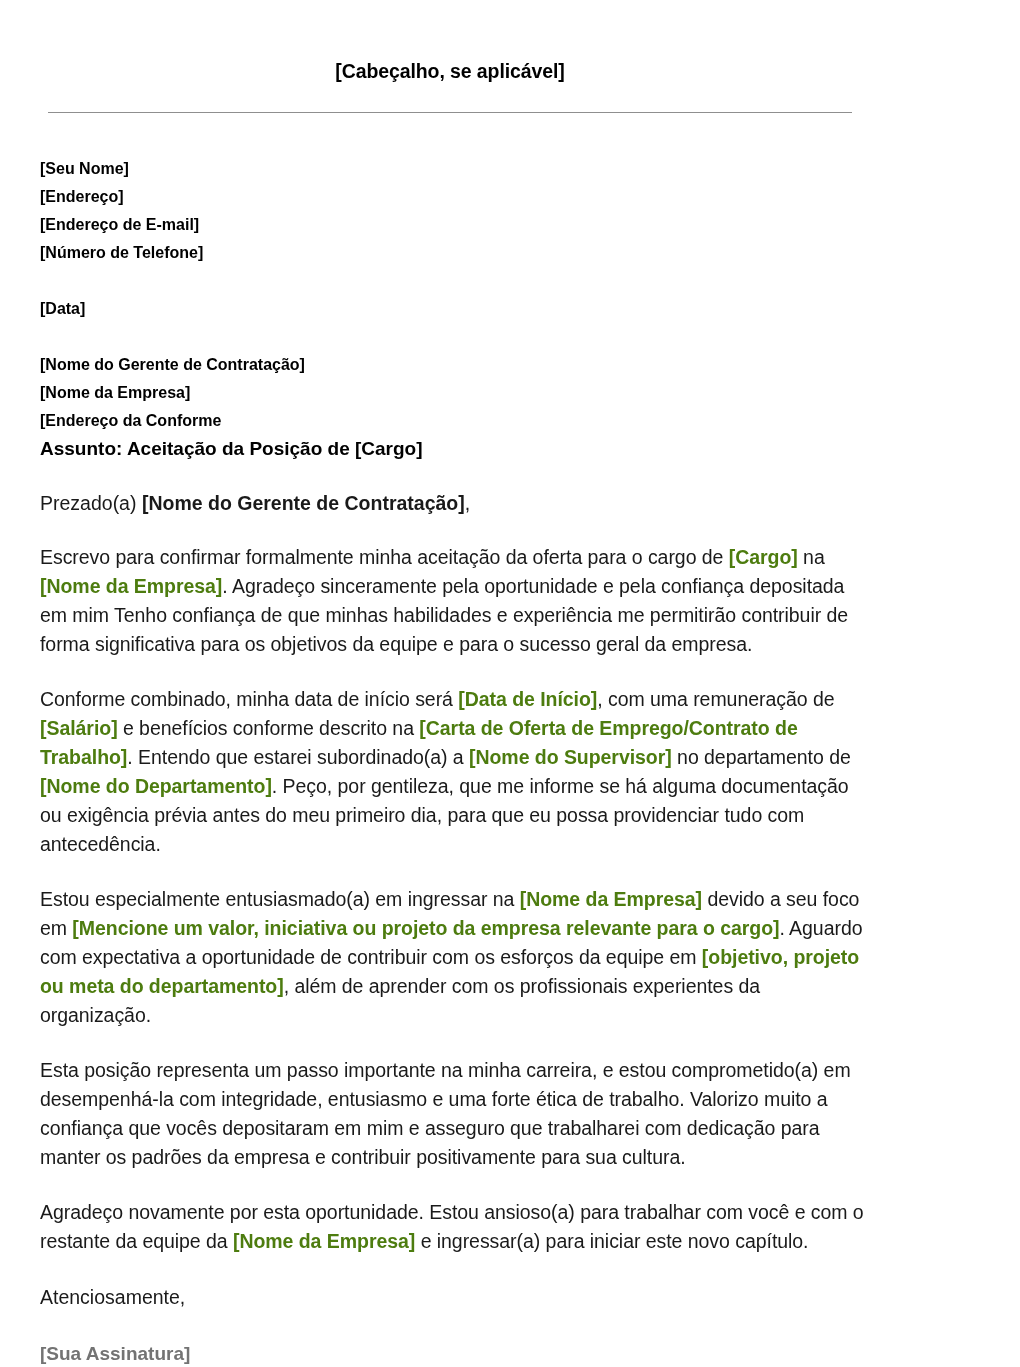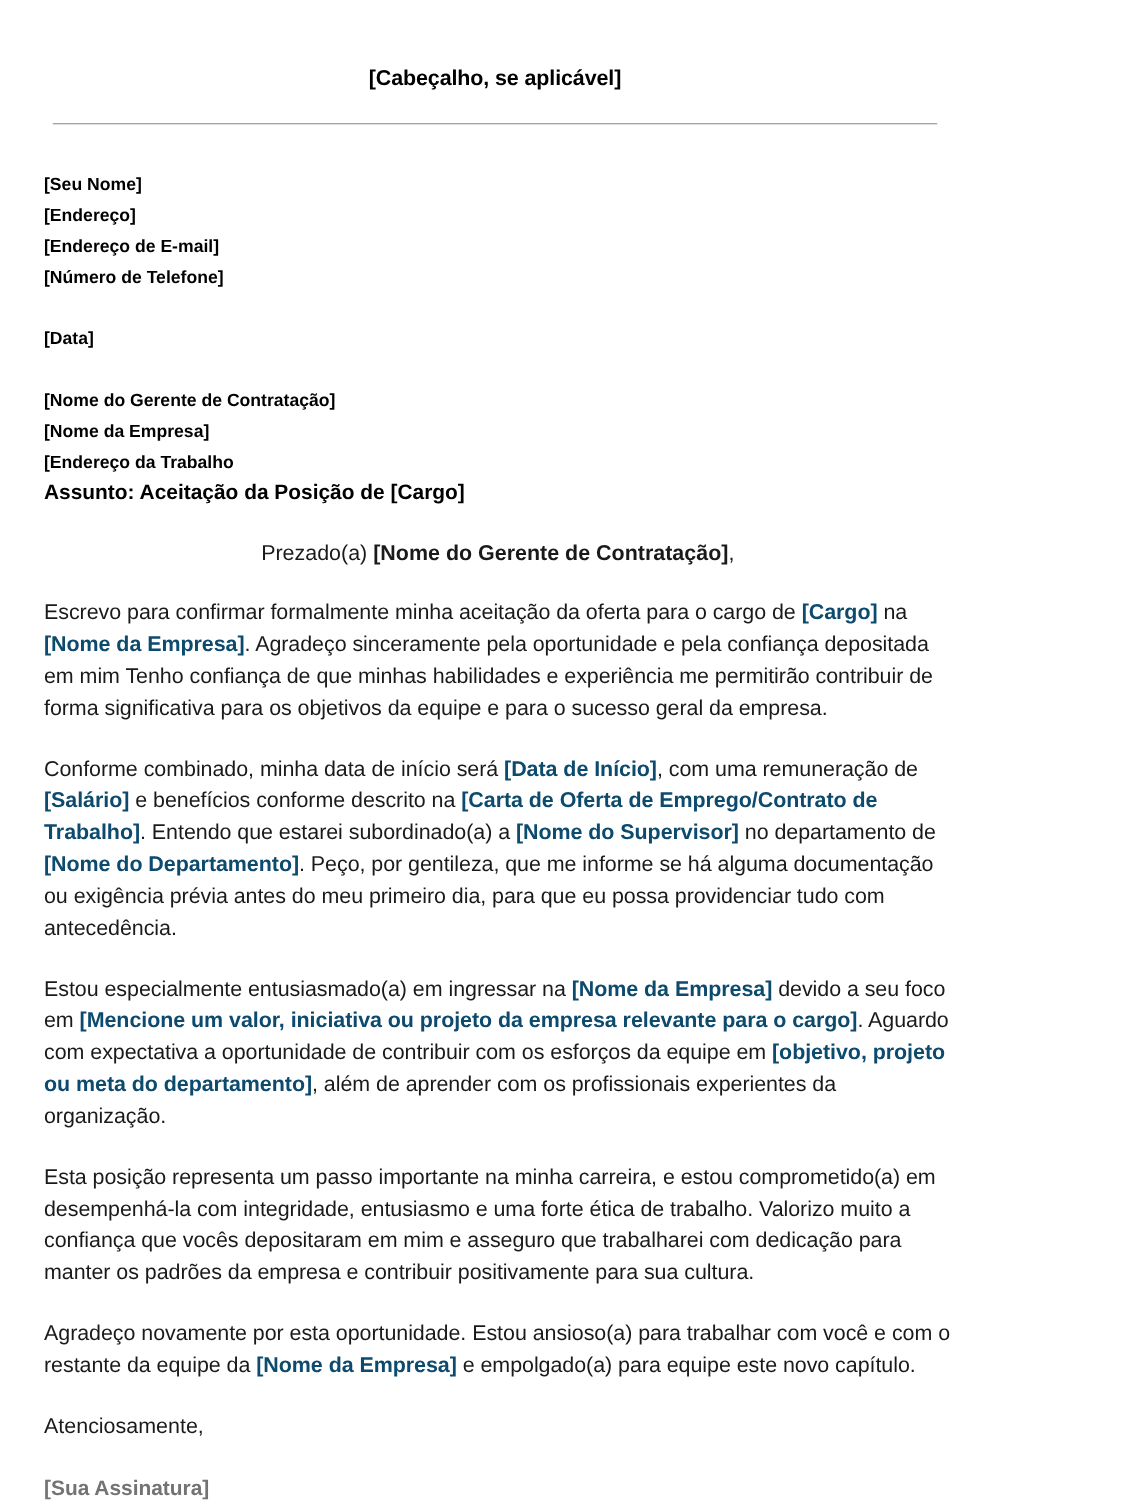--- a/index.html
+++ b/index.html
@@ -71,34 +71,33 @@
     font-size: 19px;
     line-height: 28px;
     font-weight: bold;
     color: #000000;
   }
   .salutation {
     margin-top: 26px;
     font-size: 19.5px;
     line-height: 28px;
     color: #1a1a1a;
-    text-align: center;
   }
   p.para {
     margin: 0;
     margin-top: 26px;
     font-size: 19.5px;
     line-height: 29px;
     color: #1a1a1a;
     text-align: left;
     letter-spacing: -0.05px;
   }
   p.para b {
     font-weight: bold;
-    color: #0c4a6e;
+    color: #4d7c0f;
   }
   .closing {
     margin-top: 27px;
     font-size: 19.5px;
     line-height: 29px;
     color: #1a1a1a;
   }
   .signature {
     margin-top: 28px;
     font-size: 19px;
@@ -125,32 +124,32 @@
       <span class="line bold">[Número de Telefone]</span>
     </div>
 
     <div class="block date">
       <span class="line bold">[Data]</span>
     </div>
 
     <div class="block recipient">
       <span class="line bold">[Nome do Gerente de Contratação]</span>
       <span class="line bold">[Nome da Empresa]</span>
-      <span class="line bold">[Endereço da Trabalho</span>
+      <span class="line bold">[Endereço da Conforme</span>
     </div>
 
     <div class="subject">Assunto: Aceitação da Posição de [Cargo]</div>
 
     <div class="salutation"><span>Prezado(a) </span><b>[Nome do Gerente de Contratação]</b><span>,</span></div>
 
     <p class="para"><span>Escrevo para confirmar formalmente minha aceitação da oferta para o cargo de </span><b>[Cargo]</b><span> na </span><b>[Nome da Empresa]</b><span>. Agradeço sinceramente pela oportunidade e pela confiança depositada em mim Tenho confiança de que minhas habilidades e experiência me permitirão contribuir de forma significativa para os objetivos da equipe e para o sucesso geral da empresa.</span></p>
     <p class="para"><span>Conforme combinado, minha data de início será </span><b>[Data de Início]</b><span>, com uma remuneração de </span><b>[Salário]</b><span> e benefícios conforme descrito na </span><b>[Carta de Oferta de Emprego/Contrato de Trabalho]</b><span>. Entendo que estarei subordinado(a) a </span><b>[Nome do Supervisor]</b><span> no departamento de </span><b>[Nome do Departamento]</b><span>. Peço, por gentileza, que me informe se há alguma documentação ou exigência prévia antes do meu primeiro dia, para que eu possa providenciar tudo com antecedência.</span></p>
     <p class="para"><span>Estou especialmente entusiasmado(a) em ingressar na </span><b>[Nome da Empresa]</b><span> devido a seu foco em </span><b>[Mencione um valor, iniciativa ou projeto da empresa relevante para o cargo]</b><span>. Aguardo com expectativa a oportunidade de contribuir com os esforços da equipe em </span><b>[objetivo, projeto ou meta do departamento]</b><span>, além de aprender com os profissionais experientes da organização.</span></p>
     <p class="para"><span>Esta posição representa um passo importante na minha carreira, e estou comprometido(a) em desempenhá-la com integridade, entusiasmo e uma forte ética de trabalho. Valorizo muito a confiança que vocês depositaram em mim e asseguro que trabalharei com dedicação para manter os padrões da empresa e contribuir positivamente para sua cultura.</span></p>
-    <p class="para"><span>Agradeço novamente por esta oportunidade. Estou ansioso(a) para trabalhar com você e com o restante da equipe da </span><b>[Nome da Empresa]</b><span> e empolgado(a) para equipe este novo capítulo.</span></p>
+    <p class="para"><span>Agradeço novamente por esta oportunidade. Estou ansioso(a) para trabalhar com você e com o restante da equipe da </span><b>[Nome da Empresa]</b><span> e ingressar(a) para iniciar este novo capítulo.</span></p>
 
     <div class="closing">Atenciosamente,</div>
 
     <div class="signature">
       <span class="line">[Sua Assinatura]</span>
       <span class="line">[Seu Nome Completo]</span>
     </div>
 
   </div>
 </div>

